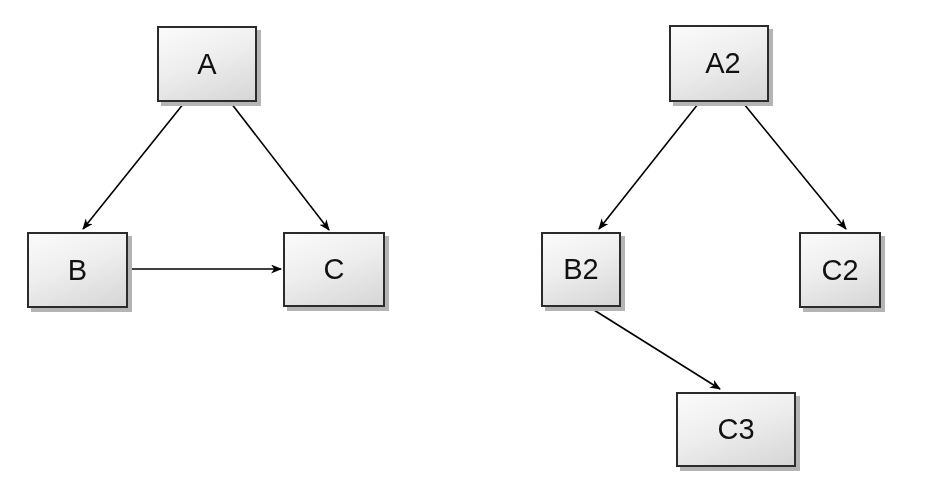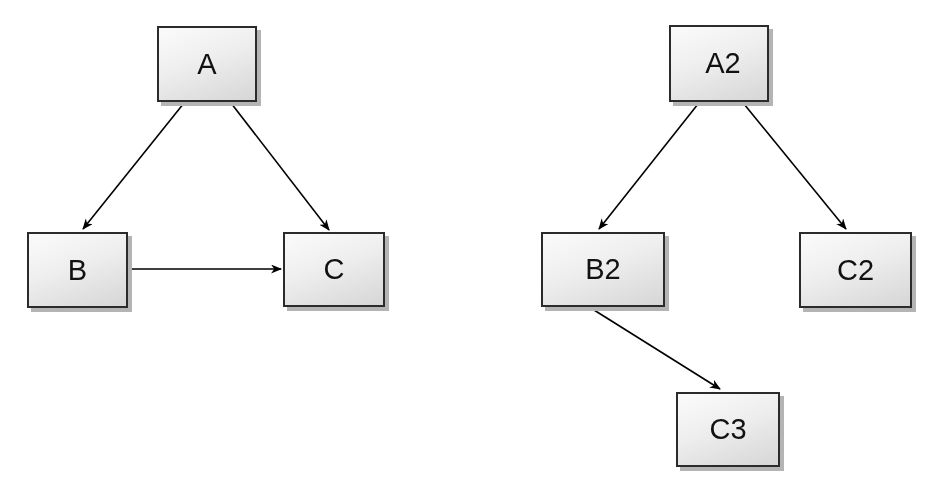--- a/index.html
+++ b/index.html
@@ -66,23 +66,23 @@
       </div>
       <div class="node" style="left: 27px; top: 232px; width: 101px; height: 76px; border-color: rgb(43, 43, 43); box-shadow: rgb(180, 180, 180) 4px 4px 0px 0px; background: linear-gradient(160deg, rgb(251, 251, 251) 0%, rgb(238, 238, 238) 45%, rgb(214, 214, 214) 100%);">
         <span class="node-label" style="color: rgb(17, 17, 17);">B</span>
       </div>
       <div class="node" style="left: 283px; top: 232px; width: 102px; height: 75px; border-color: rgb(43, 43, 43); box-shadow: rgb(180, 180, 180) 4px 4px 0px 0px; background: linear-gradient(160deg, rgb(251, 251, 251) 0%, rgb(238, 238, 238) 45%, rgb(214, 214, 214) 100%);">
         <span class="node-label" style="color: rgb(17, 17, 17);">C</span>
       </div>
       <div class="node" style="left: 669px; top: 25px; width: 100px; height: 77px; border-color: rgb(43, 43, 43); box-shadow: rgb(180, 180, 180) 4px 4px 0px 0px; background: linear-gradient(160deg, rgb(251, 251, 251) 0%, rgb(238, 238, 238) 45%, rgb(214, 214, 214) 100%);">
         <span class="node-label" style="color: rgb(17, 17, 17); margin-left: 8px;">A2</span>
       </div>
-      <div class="node" style="left: 541px; top: 232px; width: 124px; height: 75px; border-color: rgb(43, 43, 43); box-shadow: rgb(180, 180, 180) 4px 4px 0px 0px; background: linear-gradient(160deg, rgb(251, 251, 251) 0%, rgb(238, 238, 238) 45%, rgb(214, 214, 214) 100%);">
+      <div class="node" style="left: 541px; top: 232px; width: 80px; height: 75px; border-color: rgb(43, 43, 43); box-shadow: rgb(180, 180, 180) 4px 4px 0px 0px; background: linear-gradient(160deg, rgb(251, 251, 251) 0%, rgb(238, 238, 238) 45%, rgb(214, 214, 214) 100%);">
         <span class="node-label" style="color: rgb(17, 17, 17);">B2</span>
       </div>
-      <div class="node" style="left: 799px; top: 232px; width: 113px; height: 76px; border-color: rgb(43, 43, 43); box-shadow: rgb(180, 180, 180) 4px 4px 0px 0px; background: linear-gradient(160deg, rgb(251, 251, 251) 0%, rgb(238, 238, 238) 45%, rgb(214, 214, 214) 100%);">
+      <div class="node" style="left: 799px; top: 232px; width: 82px; height: 76px; border-color: rgb(43, 43, 43); box-shadow: rgb(180, 180, 180) 4px 4px 0px 0px; background: linear-gradient(160deg, rgb(251, 251, 251) 0%, rgb(238, 238, 238) 45%, rgb(214, 214, 214) 100%);">
         <span class="node-label" style="color: rgb(17, 17, 17);">C2</span>
       </div>
-      <div class="node" style="left: 676px; top: 392px; width: 104px; height: 75px; border-color: rgb(43, 43, 43); box-shadow: rgb(180, 180, 180) 4px 4px 0px 0px; background: linear-gradient(160deg, rgb(251, 251, 251) 0%, rgb(238, 238, 238) 45%, rgb(214, 214, 214) 100%);">
+      <div class="node" style="left: 676px; top: 392px; width: 120px; height: 75px; border-color: rgb(43, 43, 43); box-shadow: rgb(180, 180, 180) 4px 4px 0px 0px; background: linear-gradient(160deg, rgb(251, 251, 251) 0%, rgb(238, 238, 238) 45%, rgb(214, 214, 214) 100%);">
         <span class="node-label" style="color: rgb(17, 17, 17);">C3</span>
       </div>
     </div>
 </div>
 
 </body></html>

